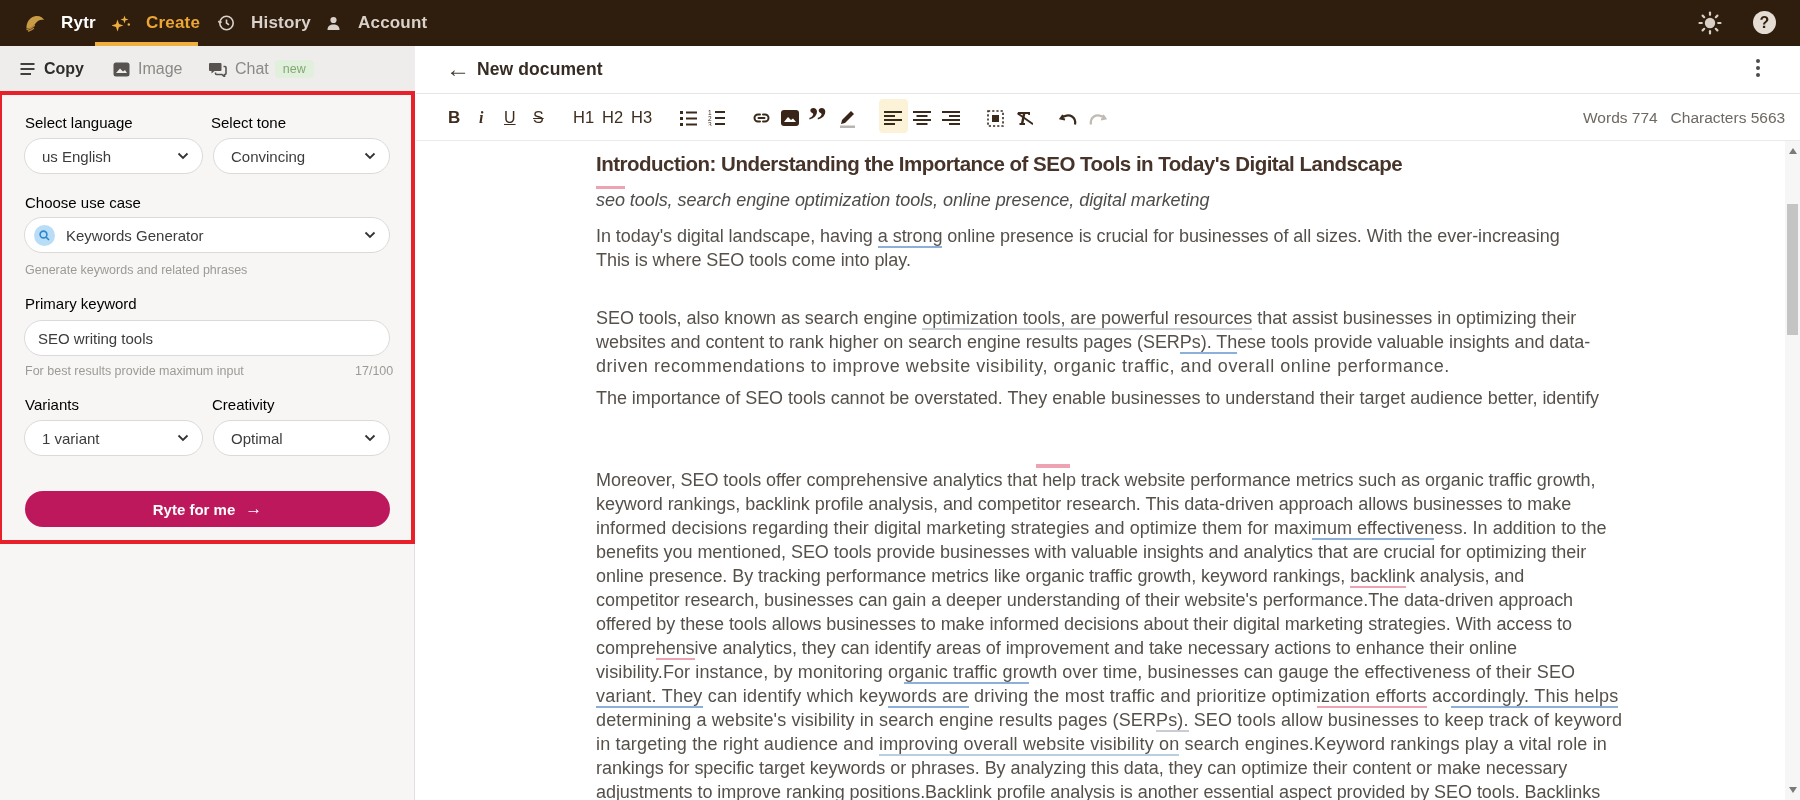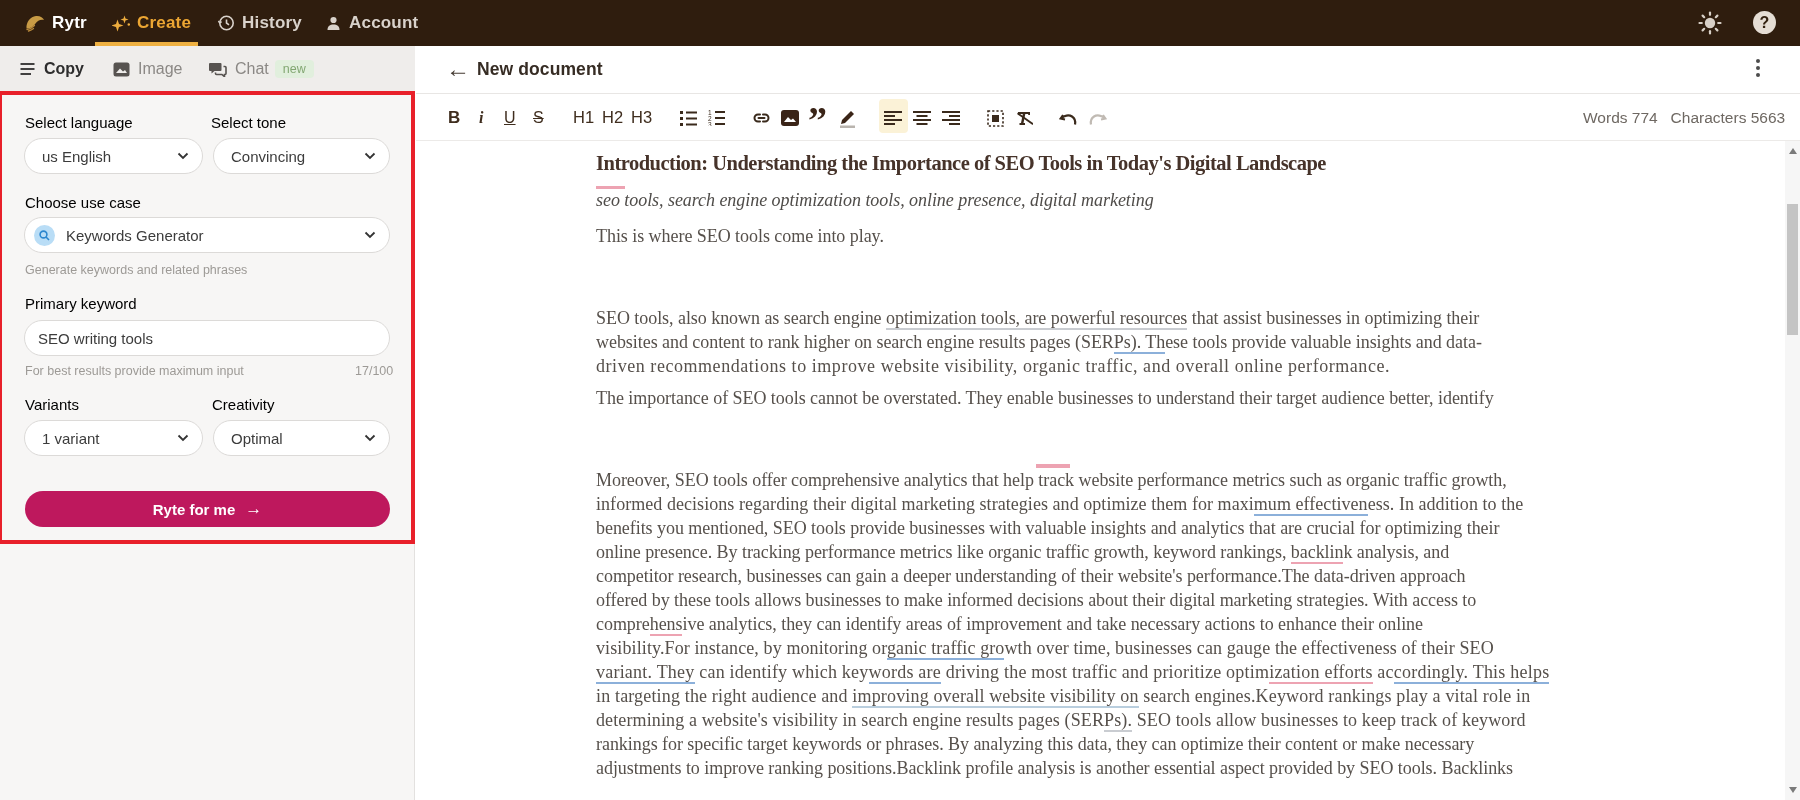--- a/index.html
+++ b/index.html
@@ -2,21 +2,21 @@
 <html><head>
 <meta charset="utf-8">
 <style>
   * { margin:0; padding:0; box-sizing:border-box; }
   html,body { width:1800px; height:800px; overflow:hidden; background:#fff;
     font-family:"Liberation Sans", sans-serif; }
   .abs { position:absolute; }
 
   
   #topbar { position:absolute; left:0; top:0; width:1800px; height:46px; background:#2f1d0e; }
-  .navitem { position:absolute; top:0; height:46px; display:flex; align-items:center; gap:7px;
+  .navitem { position:absolute; top:0; height:46px; display:flex; align-items:center; gap:16px;
     color:#d9d2cb; font-size:17px; font-weight:700; letter-spacing:.2px; }
   #nav-rytr { left:25px; color:#fff; }
   #nav-create { left:112px; color:#eca633; }
   #nav-history { left:217px; }
   #nav-account { left:325px; }
   #create-underline { position:absolute; left:95px; top:42px; width:103px; height:4px; background:#eeb041; }
 
   
   #tabbar { position:absolute; left:0; top:46px; width:415px; height:46px; background:#efedeb; }
   .tabitem { position:absolute; top:0; height:46px; display:flex; align-items:center; gap:8px; font-size:16px; }
@@ -31,21 +31,21 @@
   #rytebtn { position:absolute; left:25px; top:491px; width:365px; height:36px; background:#be185d;
     border-radius:18px; color:#fff; font-weight:700; font-size:15px; display:flex; align-items:center; justify-content:center; gap:10px; }
   #redbox { position:absolute; left:-2px; top:91px; width:417px; height:453px; border:4.5px solid #e8202a; z-index:30; }
 
   
   #header { position:absolute; left:416px; top:46px; width:1384px; height:48px; background:#fff; border-bottom:1px solid #e8e6e4; }
   #toolbar { position:absolute; left:416px; top:94px; width:1384px; height:47px; background:#fff; border-bottom:1px solid #eceae8; }
   .tbtxt { position:absolute; top:0; height:47px; display:flex; align-items:center; color:#3f2d1e; }
 
   
-  #doc { position:absolute; left:416px; top:141px; width:1369px; height:659px; background:#fff; overflow:hidden;font-family:Liberation Serif, serif; }
+  #doc { position:absolute; left:416px; top:141px; width:1369px; height:659px; background:#fff; overflow:hidden; }
   .ln { position:relative; white-space:nowrap; height:24px; line-height:24px; }
   #doc .para { position:absolute; left:180px; font-size:18px; letter-spacing:-0.05px; color:#56504b; }
   u { text-decoration:none; }
   .ub { border-bottom:2px solid #8cb0da; }
   .up { border-bottom:2.5px solid #eda3b2; }
   .ug { border-bottom:2px solid #c9ccd1; }
   .ul2 { border-bottom:2px solid #b9cede; }
 
   
   #sbar { position:absolute; left:1785px; top:141px; width:15px; height:659px; background:#f6f6f6; }
@@ -266,46 +266,48 @@
       </svg></div>
 </div>
 <div class="abs" style="left:1583px;top:94px;height:47px;display:flex;align-items:center;font-size:15.5px;color:#6e6862;">Words 774&nbsp;&nbsp;&nbsp;Characters 5663</div>
 
 <div id="doc">
   <div class="para" style="top:11px;font-size:20.5px;font-weight:700;letter-spacing:-0.5px;color:#46332a;white-space:nowrap;">Introduction: Understanding the Importance of SEO Tools in Today's Digital Landscape</div>
   <div class="abs" style="left:180px;top:45px;width:29px;height:3px;background:#eda3b2;"></div>
   <div class="para" style="top:49px;font-style:italic;color:#4f4c49;font-size:18px;">seo tools, search engine optimization tools, online presence, digital marketing</div>
 
   <div class="para" style="top:83px;">
+    <div class="ln">In today's digital landscape, having <u class="ub">a strong</u> online presence is crucial for businesses of all sizes. With the ever-increasing</div>
     <div class="ln">This is where SEO tools come into play.</div>
   </div>
 
   <div class="para" style="top:165px;">
     <div class="ln">SEO tools, also known as search engine <u class="ug">optimization tools, are powerful resources</u> that assist businesses in optimizing their</div>
     <div class="ln">websites and content to rank higher on search engine results pages (SER<u class="ub">Ps). Th</u>ese tools provide valuable insights and data-</div>
     <div class="ln" style="letter-spacing:0.55px;">driven recommendations to improve website visibility, organic traffic, and overall online performance.</div>
   </div>
 
   <div class="para" style="top:245px;">
     <div class="ln">The importance of SEO tools cannot be overstated. They enable businesses to understand their target audience better, identify</div>
   </div>
   <div class="abs" style="left:620px;top:323px;width:34px;height:3.5px;background:#eda3b2;"></div>
 
   <div class="para" style="top:327px;">
     <div class="ln">Moreover, SEO tools offer comprehensive analytics that help track website performance metrics such as organic traffic growth,</div>
+    <div class="ln">keyword rankings, backlink profile analysis, and competitor research. This data-driven approach allows businesses to make</div>
     <div class="ln" style="letter-spacing:0.05px;">informed decisions regarding their digital marketing strategies and optimize them for maxi<u class="ub">mum effectiven</u>ess. In addition to the</div>
     <div class="ln">benefits you mentioned, SEO tools provide businesses with valuable insights and analytics that are crucial for optimizing their</div>
     <div class="ln">online presence. By tracking performance metrics like organic traffic growth, keyword rankings, <u class="up">backlin</u>k analysis, and</div>
     <div class="ln">competitor research, businesses can gain a deeper understanding of their website's performance.The data-driven approach</div>
     <div class="ln">offered by these tools allows businesses to make informed decisions about their digital marketing strategies. With access to</div>
     <div class="ln">compre<u class="up">hens</u>ive analytics, they can identify areas of improvement and take necessary actions to enhance their online</div>
     <div class="ln" style="letter-spacing:0.11px;">visibility.For instance, by monitoring or<u class="ub">ganic traffic gro</u>wth over time, businesses can gauge the effectiveness of their SEO</div>
     <div class="ln" style="letter-spacing:0.22px;"><u class="ub">variant. They</u> can identify which key<u class="ub">words are</u> driving the most traffic and prioritize optim<u class="up">ization efforts</u> ac<u class="ub">cordingly. This helps</u></div>
+    <div class="ln" style="letter-spacing:0.12px;">determining a website's visibility in search engine results pages (SER<u class="ug">Ps).</u> SEO tools allow businesses to keep track of keyword</div>
     <div class="ln" style="letter-spacing:0.16px;">in targeting the right audience and <u class="ul2">improving overall website visibility on</u> search engines.Keyword rankings play a vital role in</div>
-    <div class="ln" style="letter-spacing:0.12px;">determining a website's visibility in search engine results pages (SER<u class="ug">Ps).</u> SEO tools allow businesses to keep track of keyword</div>
     <div class="ln">rankings for specific target keywords or phrases. By analyzing this data, they can optimize their content or make necessary</div>
     <div class="ln">adjustments to improve ranking positions.Backlink profile analysis is another essential aspect provided by SEO tools. Backlinks</div>
   </div>
 </div>
 
 <div id="sbar">
   <div class="tri" style="top:7px;border-left:4px solid transparent;border-right:4px solid transparent;border-bottom:6px solid #7a7a7a;"></div>
   <div class="thumb"></div>
   <div class="tri" style="top:646px;border-left:4px solid transparent;border-right:4px solid transparent;border-top:6px solid #7a7a7a;"></div>
 </div>

